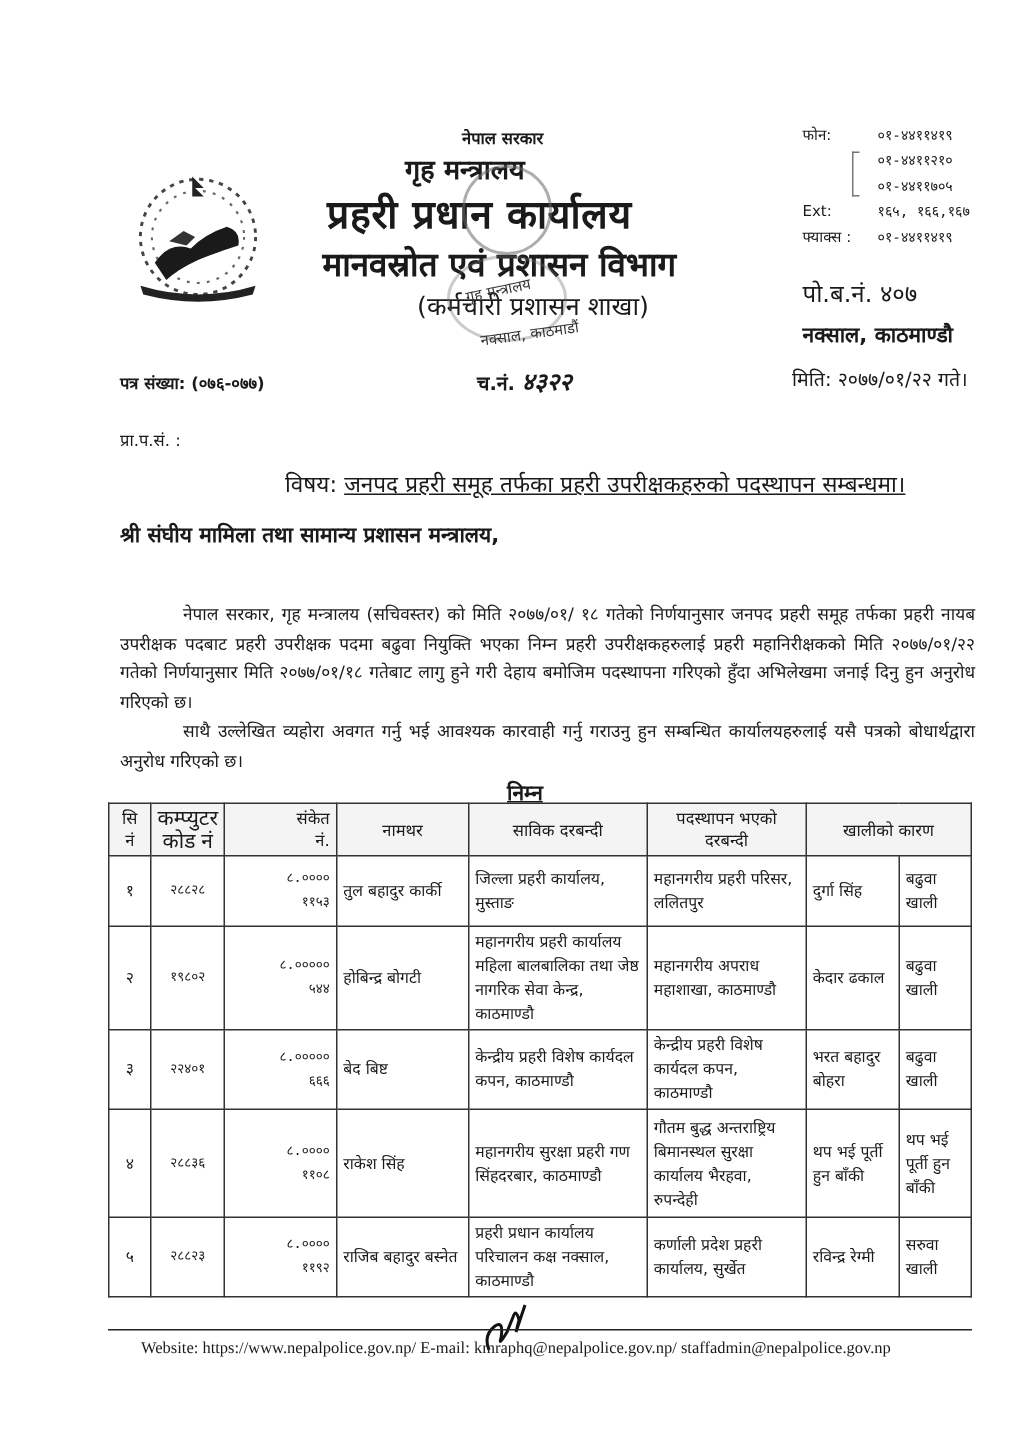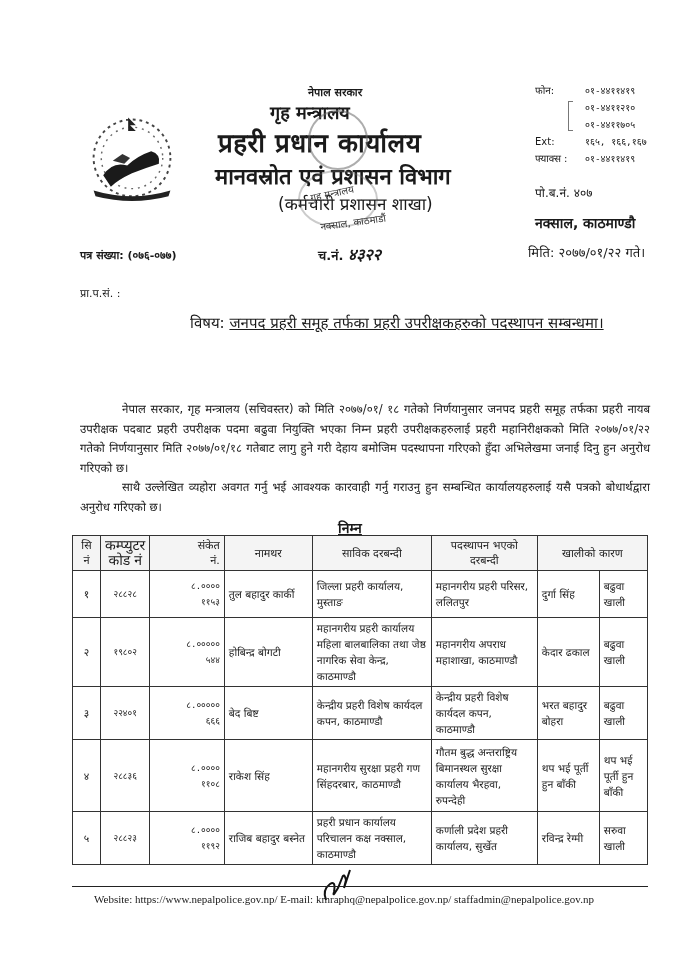--- a/index.html
+++ b/index.html
@@ -17,21 +17,21 @@
   .stamp { left: 308px; top: 110px; width: 60px; height: 60px; border: 2px solid #6a6a6a; border-radius: 50%; opacity: 0.55; }
   .stamp2 { left: 298px; top: 170px; width: 80px; height: 58px; border: 2px solid #6a6a6a; border-radius: 50%; opacity: 0.35; }
   .stamp-text1 { left: 310px; top: 186px; font-size: 10px; color: #333; transform: rotate(-12deg); }
   .stamp-text2 { left: 320px; top: 215px; font-size: 10px; color: #333; transform: rotate(-8deg); }
 
   .contact { left: 535px; top: 82px; font-size: 10px; line-height: 17px; }
   .contact .row { display: flex; }
   .contact .lbl { width: 50px; }
   .contact .val { font-family: "DejaVu Sans Mono", monospace; font-size: 9.5px; }
   .brace { left: 568px; top: 101px; width: 5px; height: 30px; border: 1px solid #777; border-right: none; }
-  .pobox { left: 535px; top: 184px; font-size: 12px; }
+  .pobox { left: 535px; top: 184px; font-size: 16px; }
   .addr { left: 535px; top: 213px; font-size: 14px; font-weight: bold; }
   .date-top { left: 528px; top: 243px; font-size: 13px; }
 
   .letter-no { left: 80px; top: 247px; font-size: 11px; font-weight: bold; }
   .dispatch { left: 318px; top: 243px; font-size: 13px; font-weight: bold; }
   .dispatch .hand { font-family: "DejaVu Serif", serif; font-style: italic; font-size: 16px; }
   .ref { left: 80px; top: 285px; font-size: 11px; font-weight: normal; }
 
   .subject { left: 190px; top: 312px; font-size: 15px; }
   .subject .u { text-decoration: underline; }
@@ -118,20 +118,21 @@
   <span class="hand">४३२२</span>
 </div>
 <div class="abs ref">प्रा.प.सं. :</div>
 
 <div class="abs subject">
   <span>विषय:</span>
   <span class="u">जनपद प्रहरी समूह तर्फका प्रहरी उपरीक्षकहरुको पदस्थापन सम्बन्धमा।</span>
 </div>
 
 <div class="abs recipient">
+  <div>श्री संघीय मामिला तथा सामान्य प्रशासन मन्त्रालय,</div>
 </div>
 
 <div class="abs body">
   <p>नेपाल सरकार, गृह मन्त्रालय (सचिवस्तर) को मिति २०७७/०१/ १८ गतेको निर्णयानुसार जनपद प्रहरी समूह तर्फका प्रहरी नायब उपरीक्षक पदबाट प्रहरी उपरीक्षक पदमा बढुवा नियुक्ति भएका निम्न प्रहरी उपरीक्षकहरुलाई प्रहरी महानिरीक्षकको मिति २०७७/०१/२२ गतेको निर्णयानुसार मिति २०७७/०१/१८ गतेबाट लागु हुने गरी देहाय बमोजिम पदस्थापना गरिएको हुँदा अभिलेखमा जनाई दिनु हुन अनुरोध गरिएको छ।</p>
   <p>साथै उल्लेखित व्यहोरा अवगत गर्नु भई आवश्यक कारवाही गर्नु गराउनु हुन सम्बन्धित कार्यालयहरुलाई यसै पत्रको बोधार्थद्वारा अनुरोध गरिएको छ।</p>
 </div>
 
 <div class="abs nimna">निम्न</div>
 
 <table>

